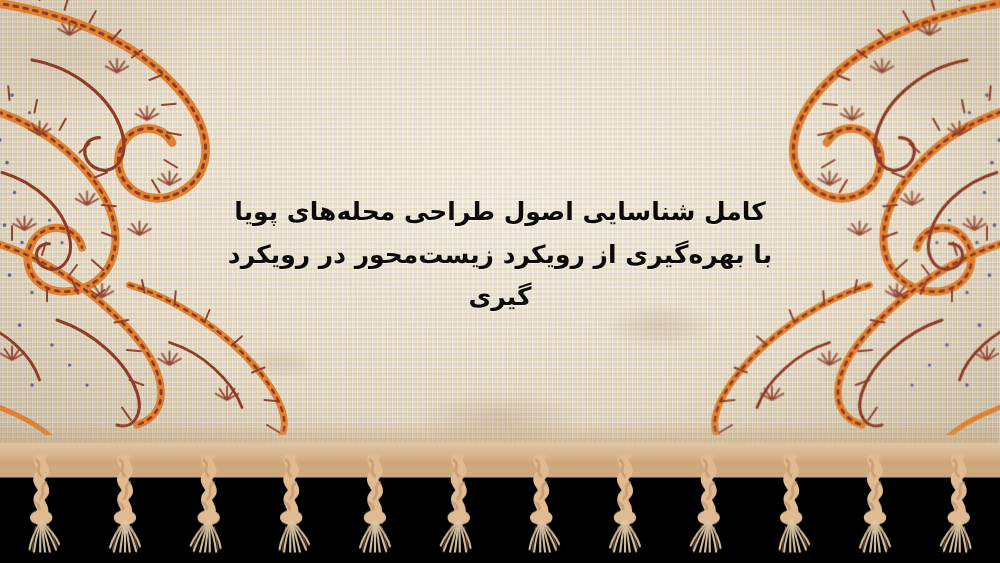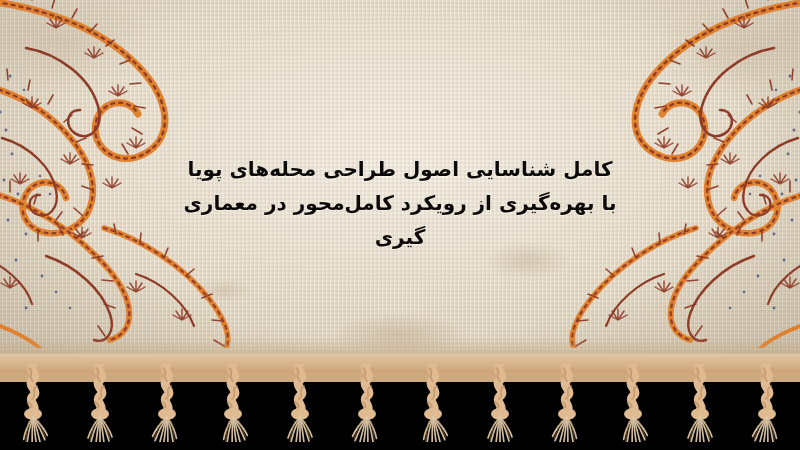--- a/index.html
+++ b/index.html
@@ -325,21 +325,21 @@
         </g>
       </svg>
     </div>
 
     <div class="hem"></div>
     <div class="hem-edge"></div>
   </div>
 
   <div class="title-block">
     <span class="title-line">کامل شناسایی اصول طراحی محله‌های پویا</span>
-    <span class="title-line">با بهره‌گیری از رویکرد کامل‌محور در معماری</span>
+    <span class="title-line">با بهره‌گیری از رویکرد زیست‌محور در رویکرد</span>
     <span class="title-line">گیری</span>
   </div>
 
   <div class="fringe-area">
     <div class="fringe-band"></div>
     <div id="tassels">
         <div class="tassel" style="left:13px;">
           <svg width="40" height="78" viewBox="0 0 40 78" aria-hidden="true">
             <g stroke="#e0bb92" stroke-linecap="round" fill="none">
               <path d="M20 0 C14 6, 26 10, 20 16 C13 22, 27 26, 20 32 C14 38, 25 42, 20 47" stroke-width="9"></path>

